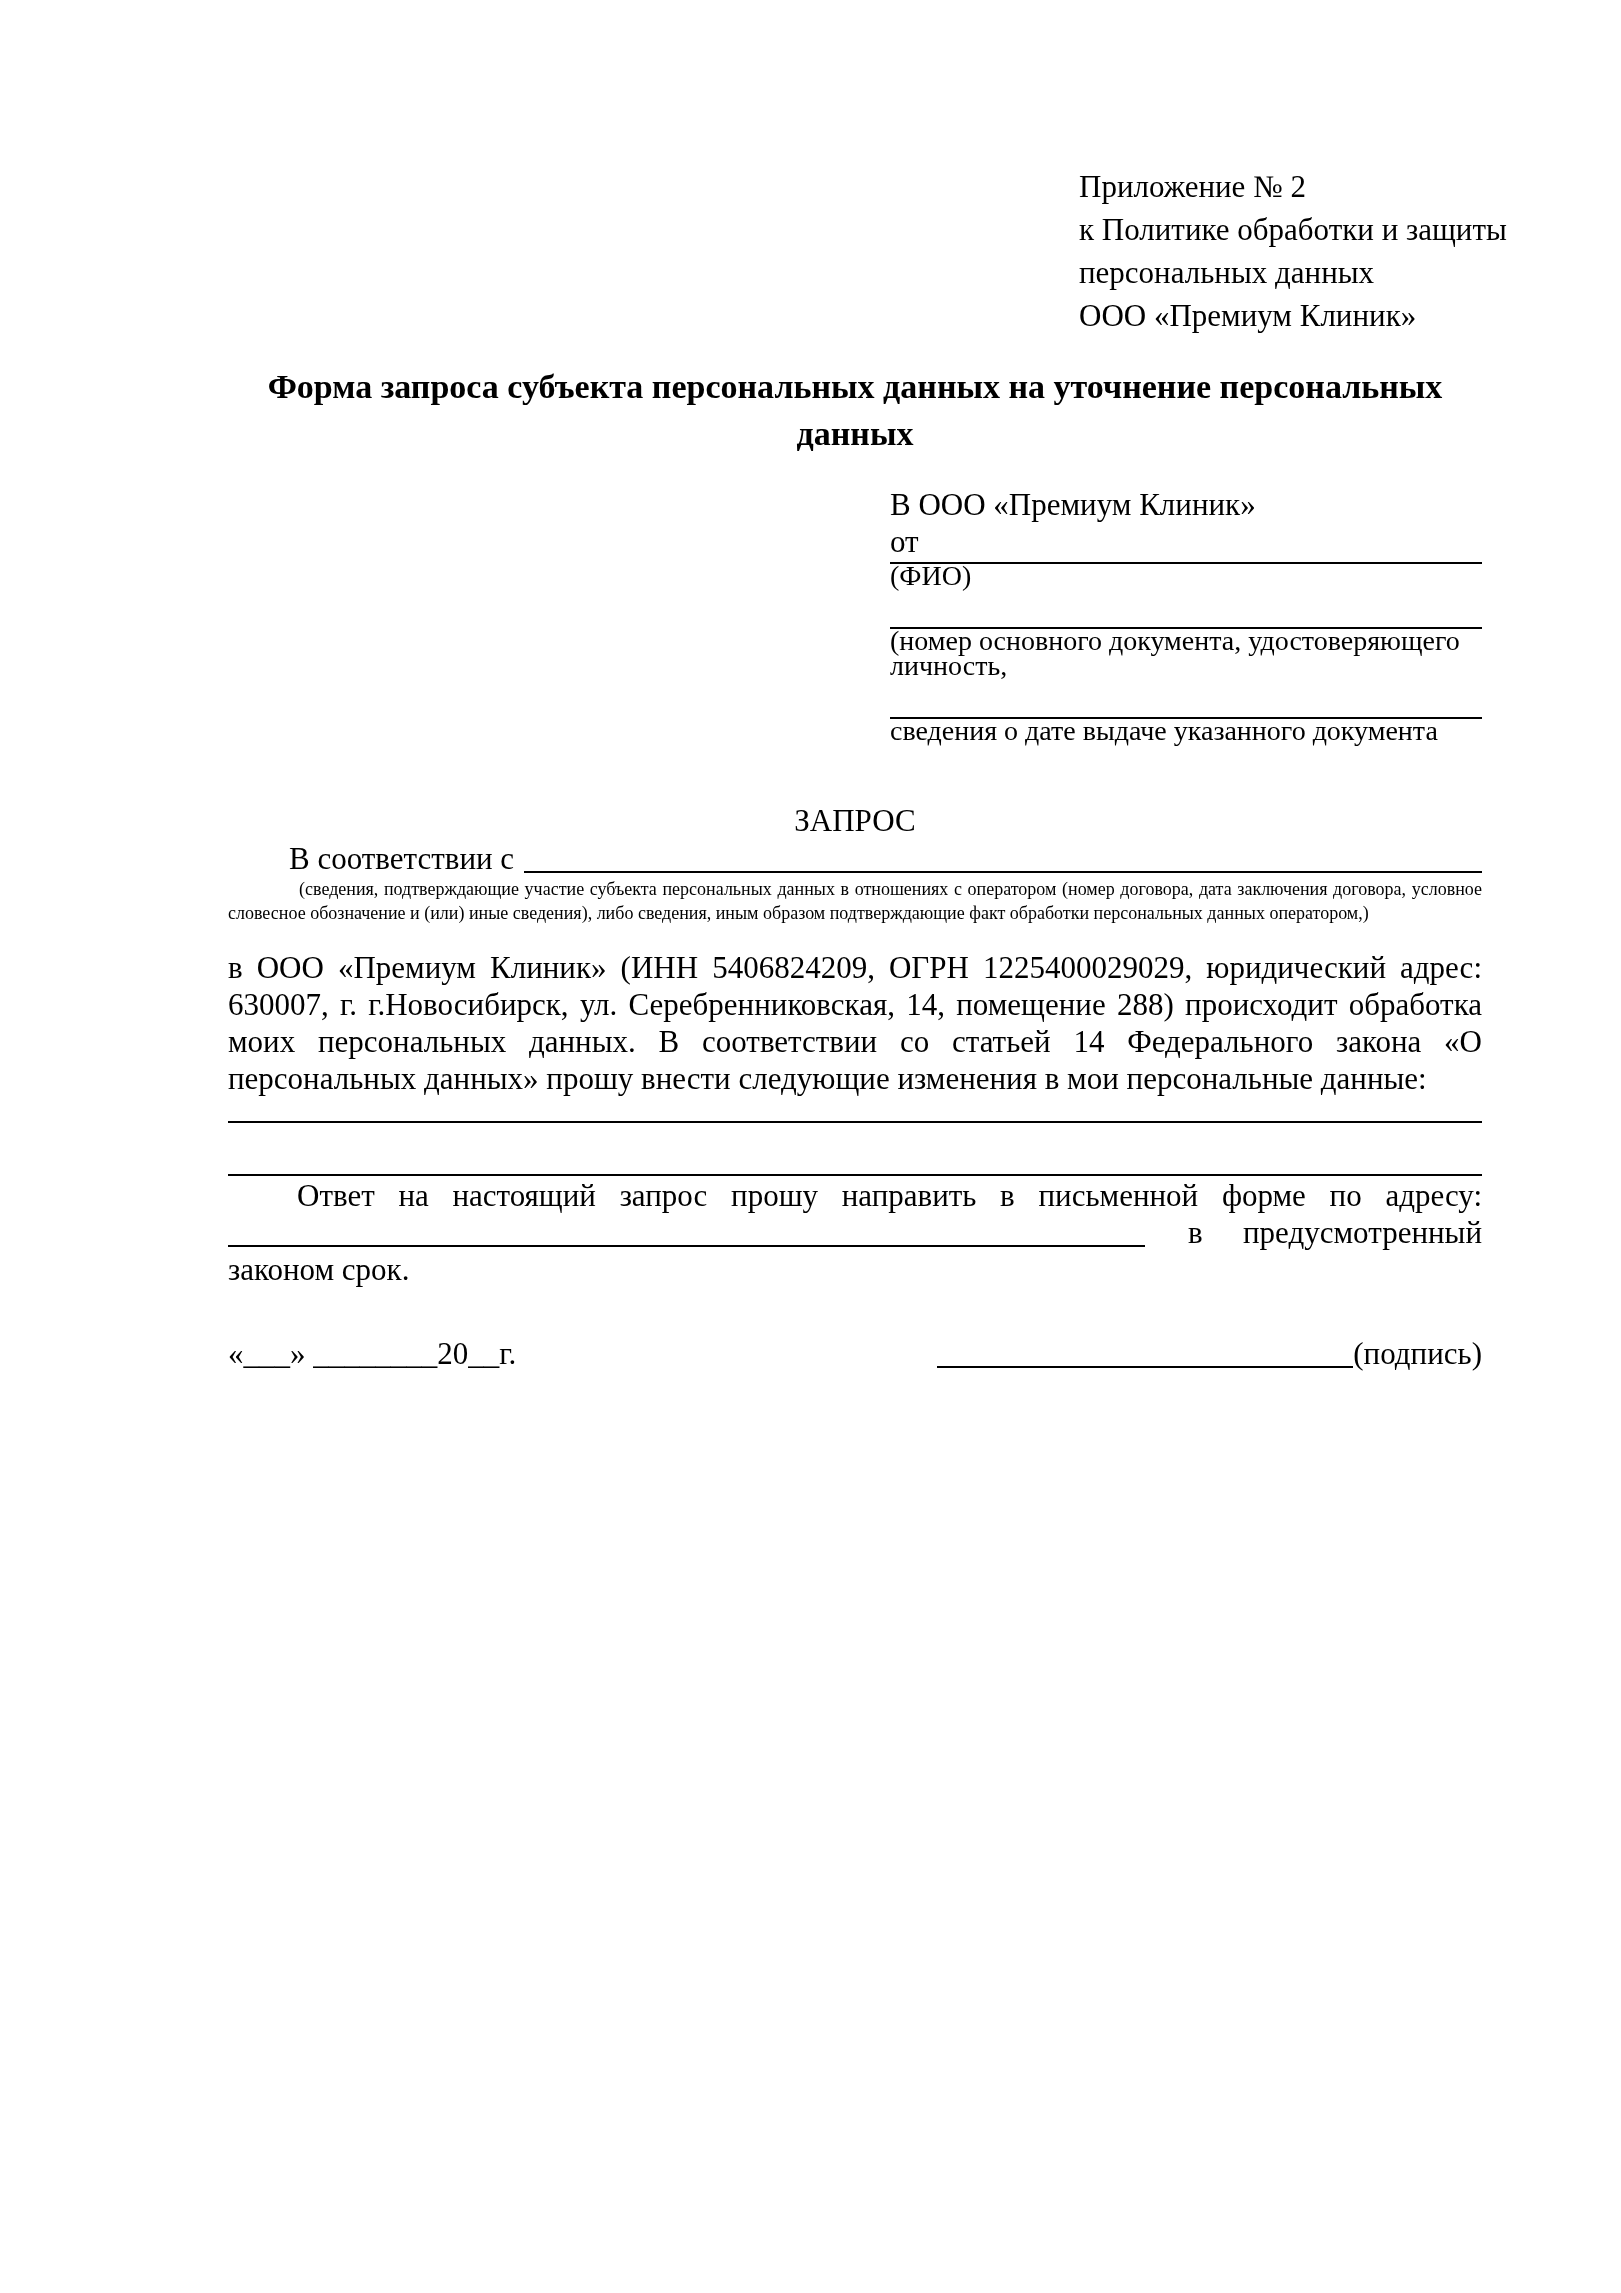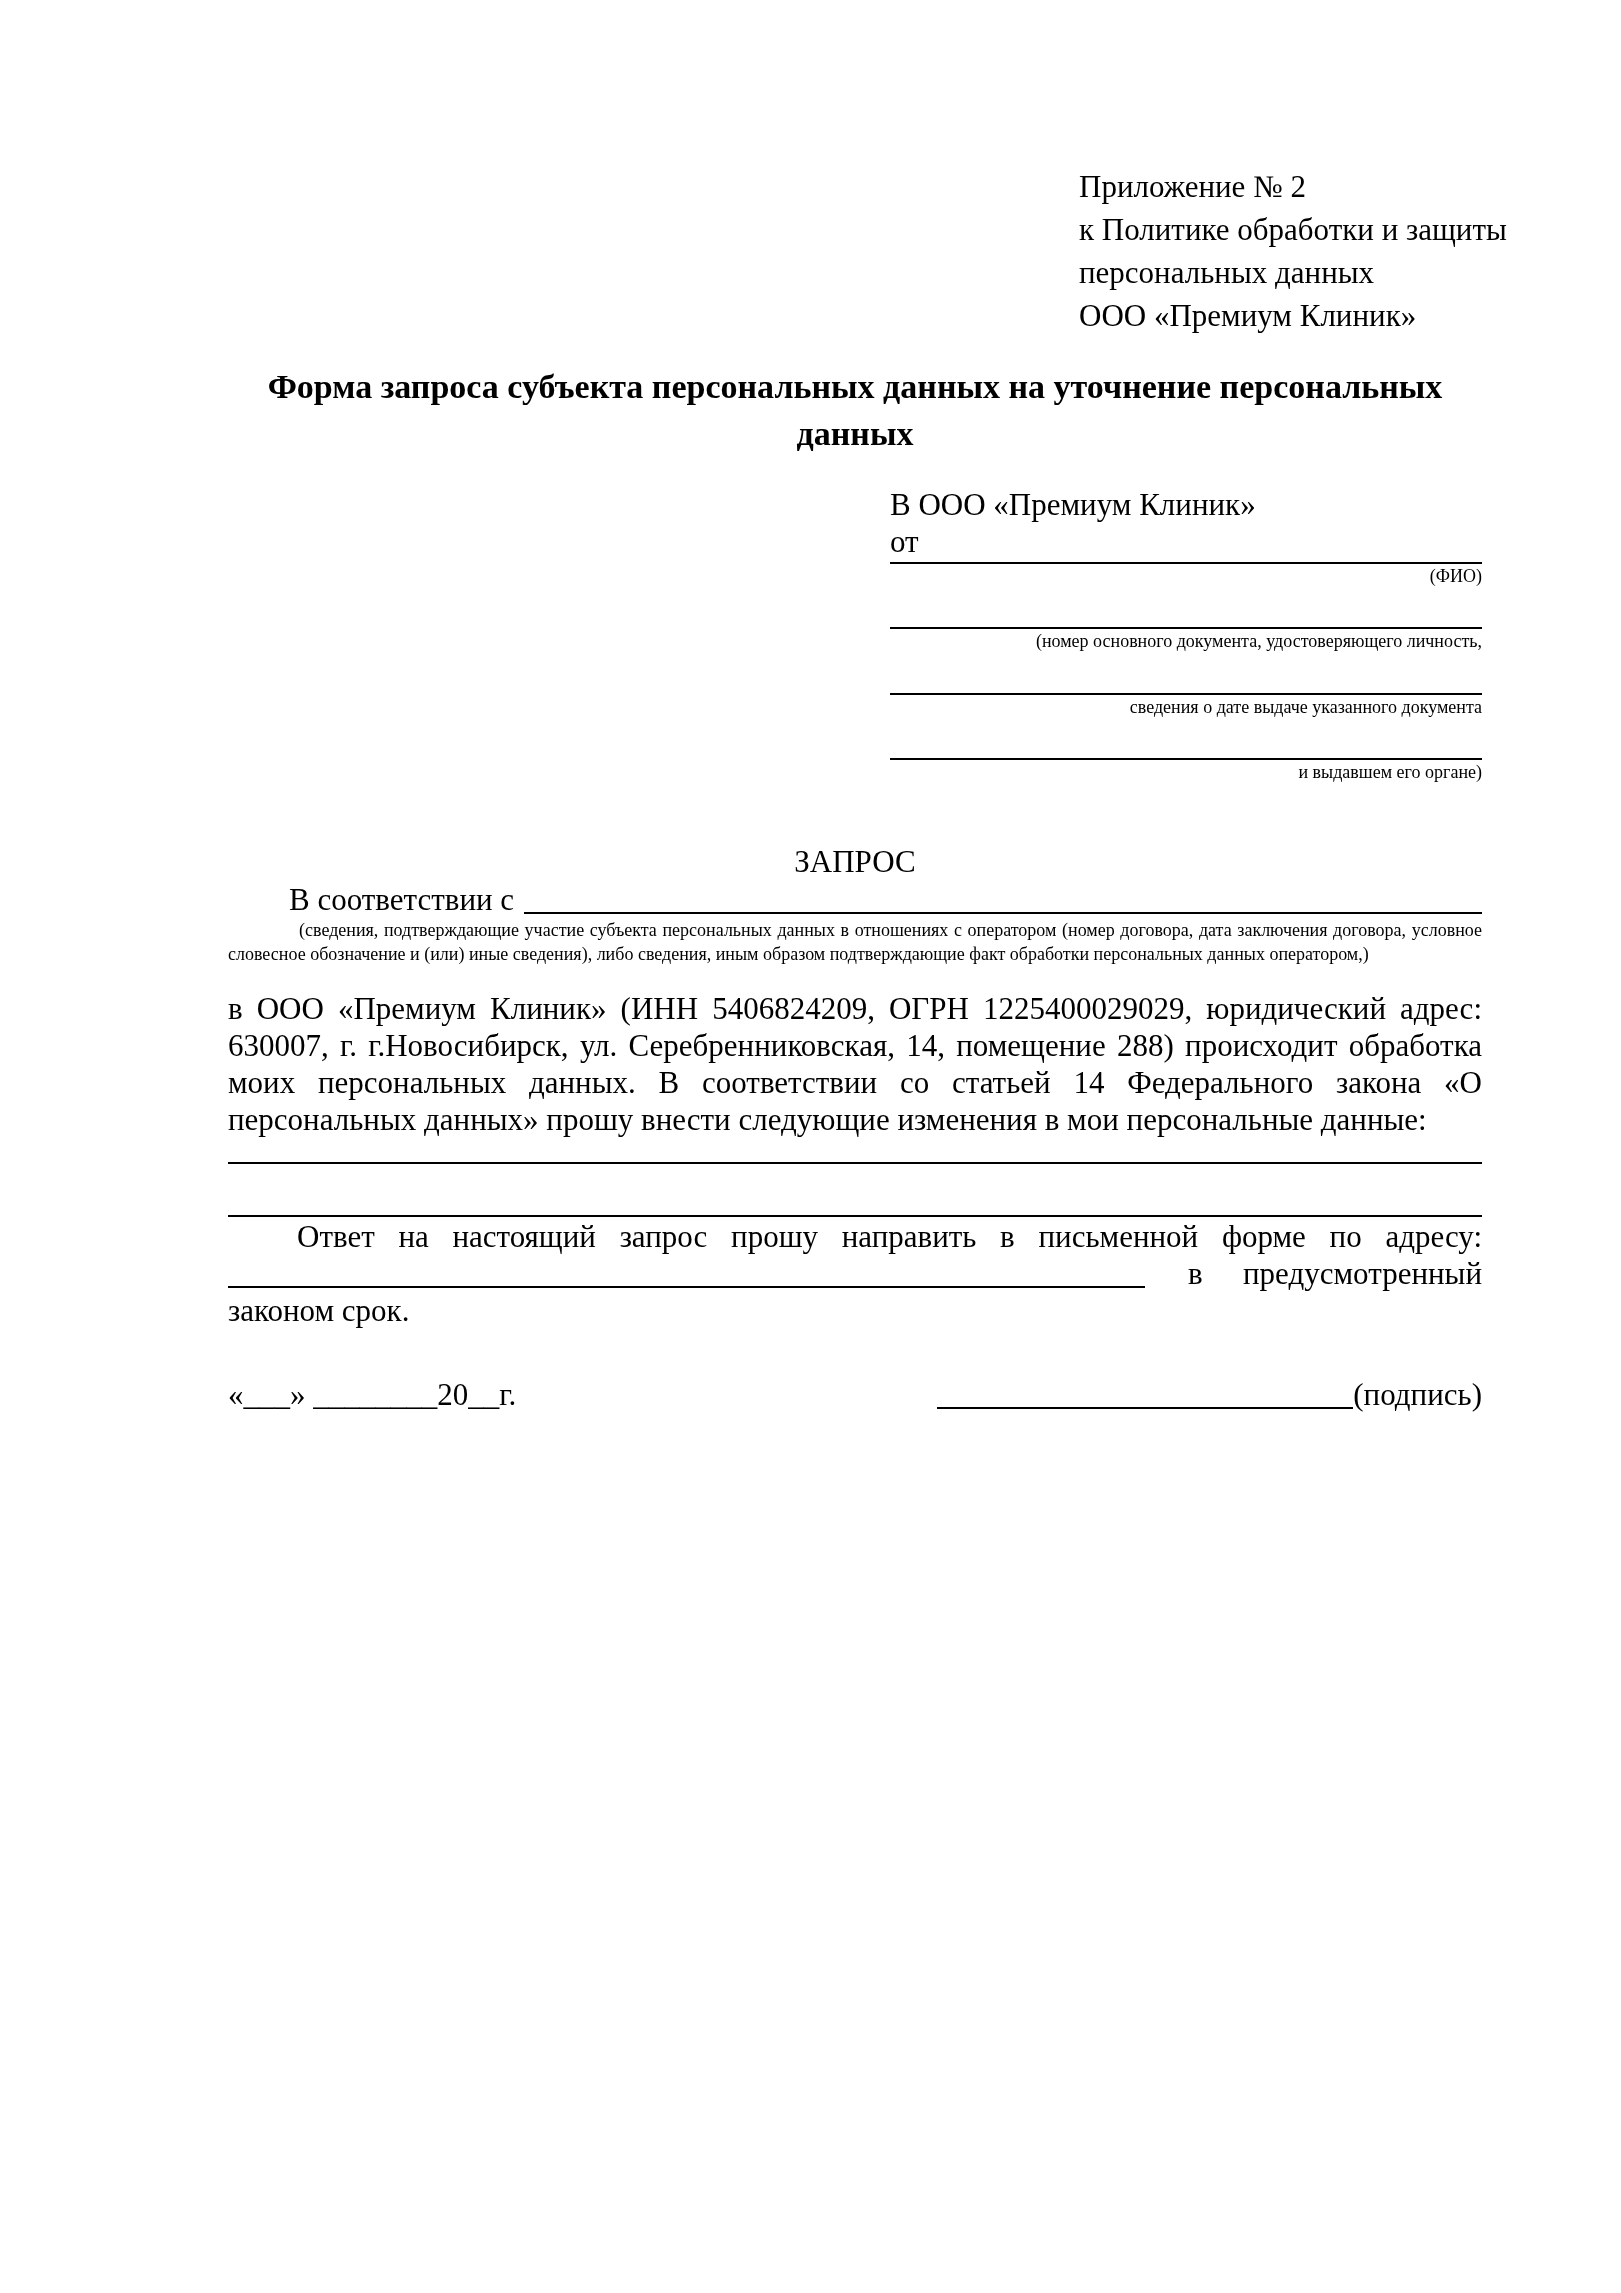--- a/index.html
+++ b/index.html
@@ -45,23 +45,23 @@
     margin-left: 662px;
     width: 592px;
   }
   .write-line {
     border-bottom: 2.9px solid #000;
     height: 2px;
   }
   .addressee .write-line { margin-top: 0; }
   .addressee .field + .field .write-line { margin-top: 39px; }
   .field-caption {
-    font-size: 18px;
+    font-size: 28px;
     line-height: 24.5px;
-    text-align: right;
+    text-align: left;
   }
   .addressee .first-gap { height: 2px; }
 
   .request-heading {
     margin-top: 57px;
     text-align: center;
     line-height: 39px;
   }
 
   .intro-row {
@@ -161,24 +161,20 @@
       <div class="field">
         <div class="write-line"></div>
         <div class="field-caption">(номер основного документа, удостоверяющего личность,</div>
       </div>
 
       <div class="field">
         <div class="write-line"></div>
         <div class="field-caption">сведения о дате выдаче указанного документа</div>
       </div>
 
-      <div class="field">
-        <div class="write-line"></div>
-        <div class="field-caption">и выдавшем его органе)</div>
-      </div>
     </div>
 
     <div class="request-heading">ЗАПРОС</div>
 
     <div class="intro-row">
       <span class="intro-text">В соответствии с</span>
       <span class="intro-line"></span>
     </div>
 
     <div class="note-para">(сведения, подтверждающие участие субъекта персональных данных в отношениях с оператором (номер договора, дата заключения договора, условное словесное обозначение и (или) иные сведения), либо сведения, иным образом подтверждающие факт обработки персональных данных оператором,)</div>

